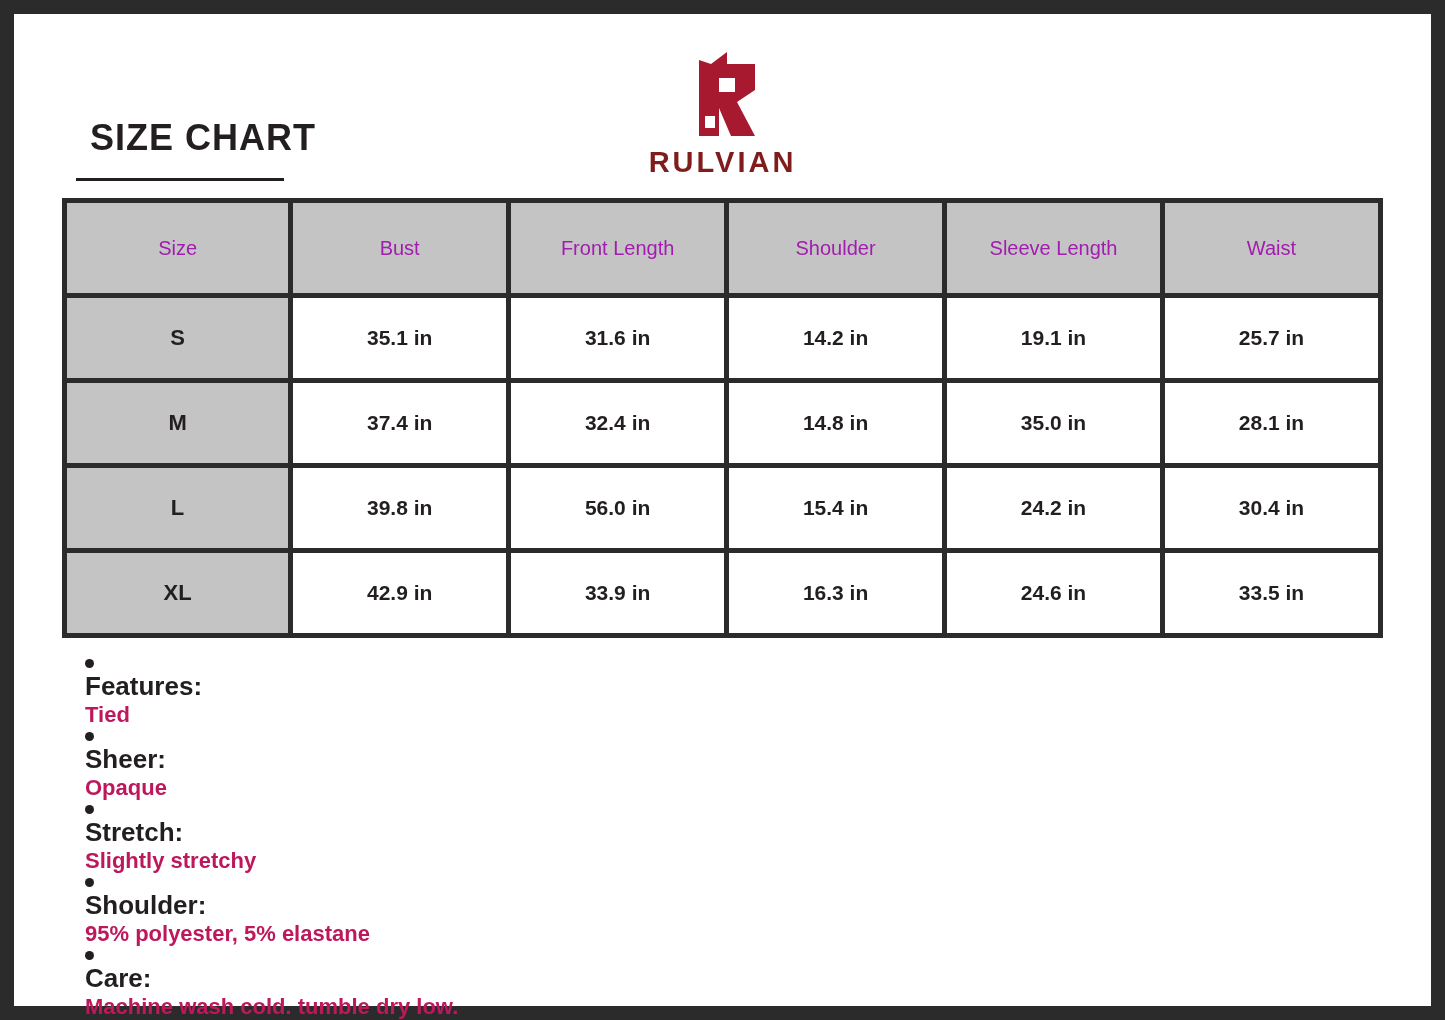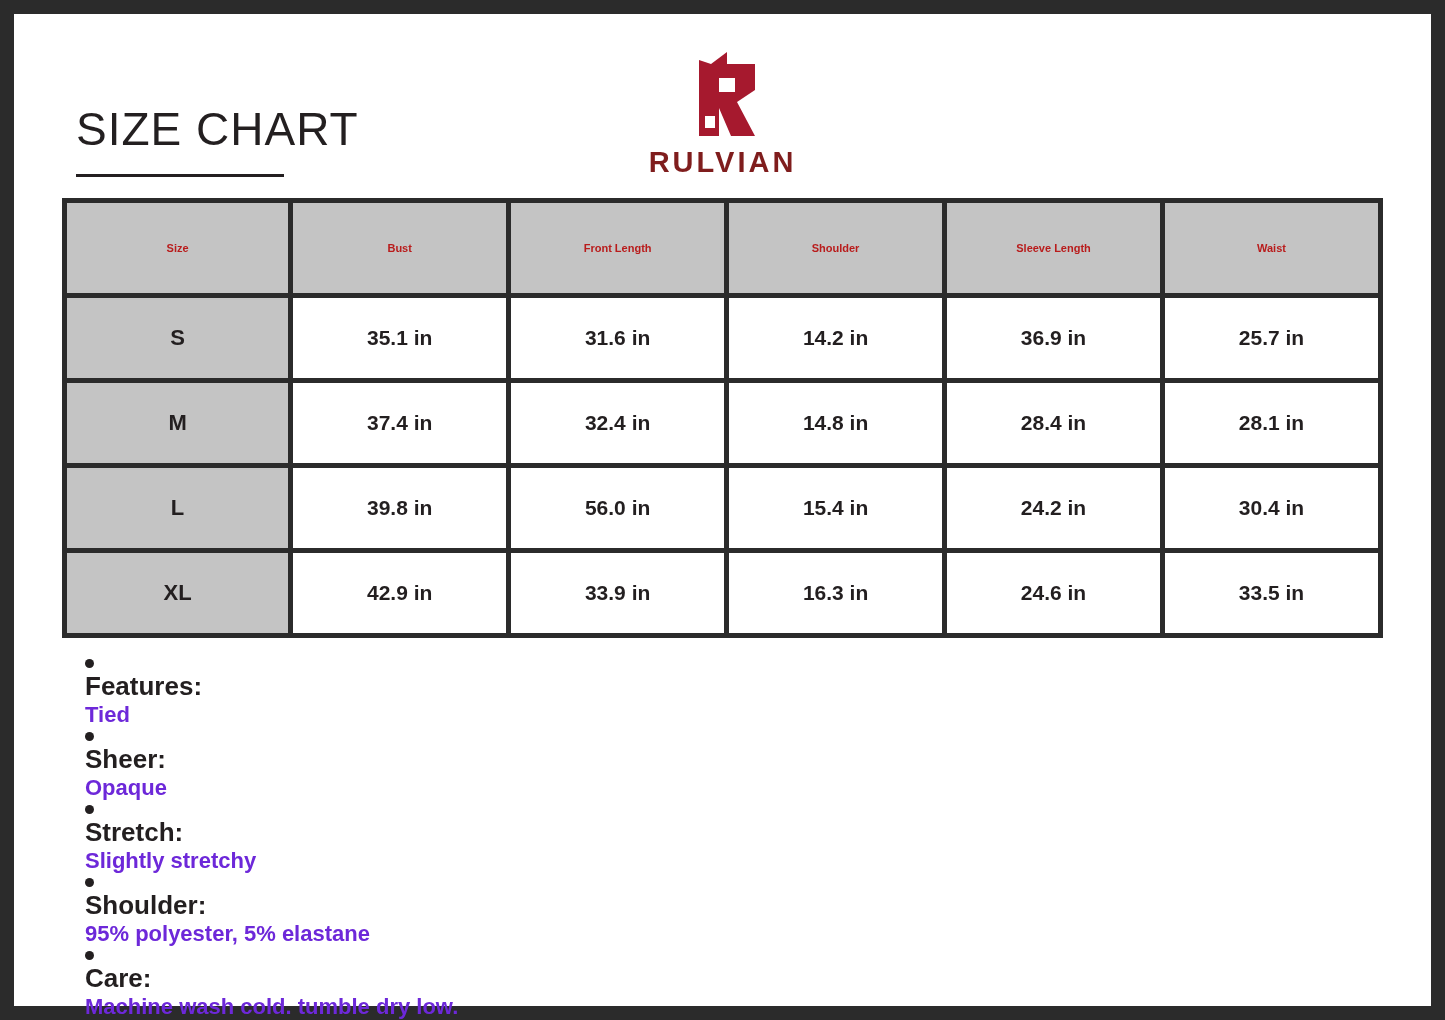--- a/index.html
+++ b/index.html
@@ -34,25 +34,25 @@
   .header {
     position: relative;
     height: 170px;
   }
   .title-block {
     position: absolute;
     left: 48px;
     top: 78px;
   }
   .title {
-    font-size: 46px;
-    font-weight: normal;
+    font-size: 36px;
+    font-weight: bold;
     letter-spacing: 1px;
     color: #231f20;
-    margin: 0;
+    margin: 14px;
     line-height: 1;
   }
   .title-rule {
     margin-top: 22px;
     width: 208px;
     height: 3px;
     background: #231f20;
   }
   .brand {
     position: absolute;
@@ -85,24 +85,24 @@
     table-layout: fixed;
   }
   table.size-chart th,
   table.size-chart td {
     background: #ffffff;
     text-align: center;
     vertical-align: middle;
   }
   table.size-chart th {
     background: #c4c4c4;
-    font-size: 11px;
-    font-weight: bold;
+    font-size: 20px;
+    font-weight: normal;
     height: 88px;
-    color: #b91c1c;
+    color: #a21caf;
   }
   table.size-chart td.size-cell {
     background: #c4c4c4;
     font-size: 22px;
     font-weight: bold;
   }
   table.size-chart td {
     font-size: 21px;
     font-weight: bold;
     height: 78px;
@@ -131,21 +131,21 @@
   }
   .note-label {
     font-size: 26px;
     font-weight: bold;
     color: #231f20;
     white-space: nowrap;
   }
   .note-value {
     font-size: 22px;
     font-weight: bold;
-    color: #6d28d9;
+    color: #be185d;
     margin-left: 11px;
   }
 </style>
 </head>
 <body>
 
 <div class="page">
   <div class="inner">
 
     <div class="header">
@@ -189,29 +189,29 @@
             <th>Sleeve Length</th>
             <th>Waist</th>
           </tr>
         </thead>
         <tbody>
           <tr>
             <td class="size-cell">S</td>
             <td>35.1 in</td>
             <td>31.6 in</td>
             <td>14.2 in</td>
-            <td>36.9 in</td>
+            <td>19.1 in</td>
             <td>25.7 in</td>
           </tr>
           <tr>
             <td class="size-cell">M</td>
             <td>37.4 in</td>
             <td>32.4 in</td>
             <td>14.8 in</td>
-            <td>28.4 in</td>
+            <td>35.0 in</td>
             <td>28.1 in</td>
           </tr>
           <tr>
             <td class="size-cell">L</td>
             <td>39.8 in</td>
             <td>56.0 in</td>
             <td>15.4 in</td>
             <td>24.2 in</td>
             <td>30.4 in</td>
           </tr>

